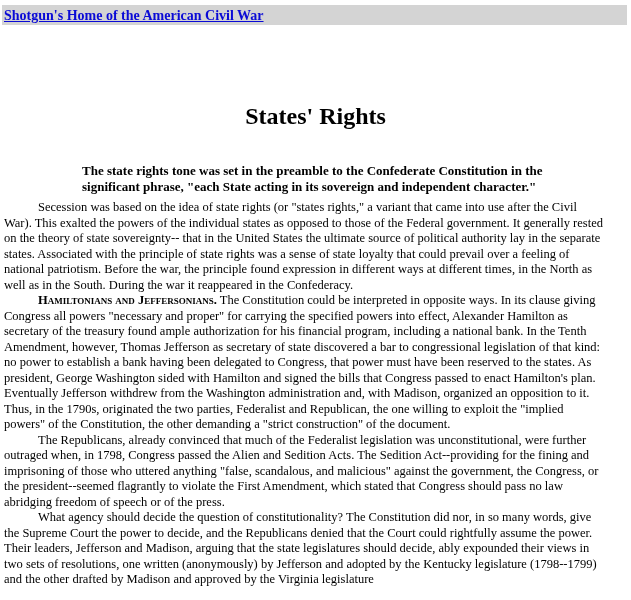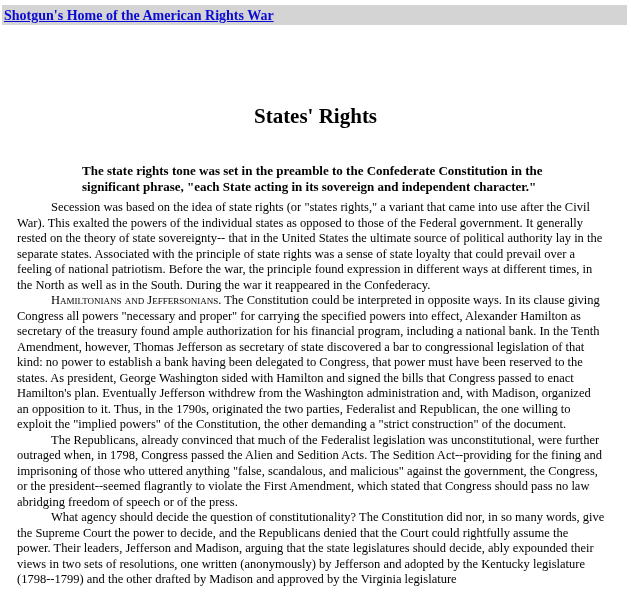--- a/index.html
+++ b/index.html
@@ -24,51 +24,51 @@
   .home-link{
     font-weight:bold;
     font-size:14px;
     color:var(--link-color);
     text-decoration:underline;
     font-family:"Liberation Serif","DejaVu Serif",serif;
   }
   .title{
     margin:80px 0 0 0;
     text-align:center;
-    font-size:21px;
+    font-size:24px;
     line-height:22px;
     font-weight:bold;
     font-family:"Liberation Serif","DejaVu Serif",serif;
   }
   .preamble{
     margin:36px 88px 0 82px;
     font-size:13px;
     line-height:15.5px;
     font-weight:bold;
   }
   .article{
     margin:6px 26px 0 0;
-    padding-left:17px;
+    padding-left:4px;
     font-size:12.5px;
     line-height:15.5px;
   }
   .para{
     margin:0;
     text-indent:34px;
   }
   .para .lead{
     font-variant:small-caps;
-    font-weight:normal;
+    font-weight:bold;
   }
 </style>
 </head>
 <body>
 
 <div class="linkbar">
-  <a href="#" class="home-link">Shotgun's Home of the American Rights War</a>
+  <a href="#" class="home-link">Shotgun's Home of the American Civil War</a>
 </div>
 
 <h1 class="title">States' Rights</h1>
 
 <div class="preamble">The state rights tone was set in the preamble to the Confederate Constitution in the significant phrase, "each State acting in its sovereign and independent character."</div>
 
 <div class="article">
 
     <p class="para"><span class="ptext">Secession was based on the idea of state rights (or "states rights," a variant that came into use after the Civil War). This exalted the powers of the individual states as opposed to those of the Federal government. It generally rested on the theory of state sovereignty-- that in the United States the ultimate source of political authority lay in the separate states. Associated with the principle of state rights was a sense of state loyalty that could prevail over a feeling of national patriotism. Before the war, the principle found expression in different ways at different times, in the North as well as in the South. During the war it reappeared in the Confederacy.</span></p>
 

